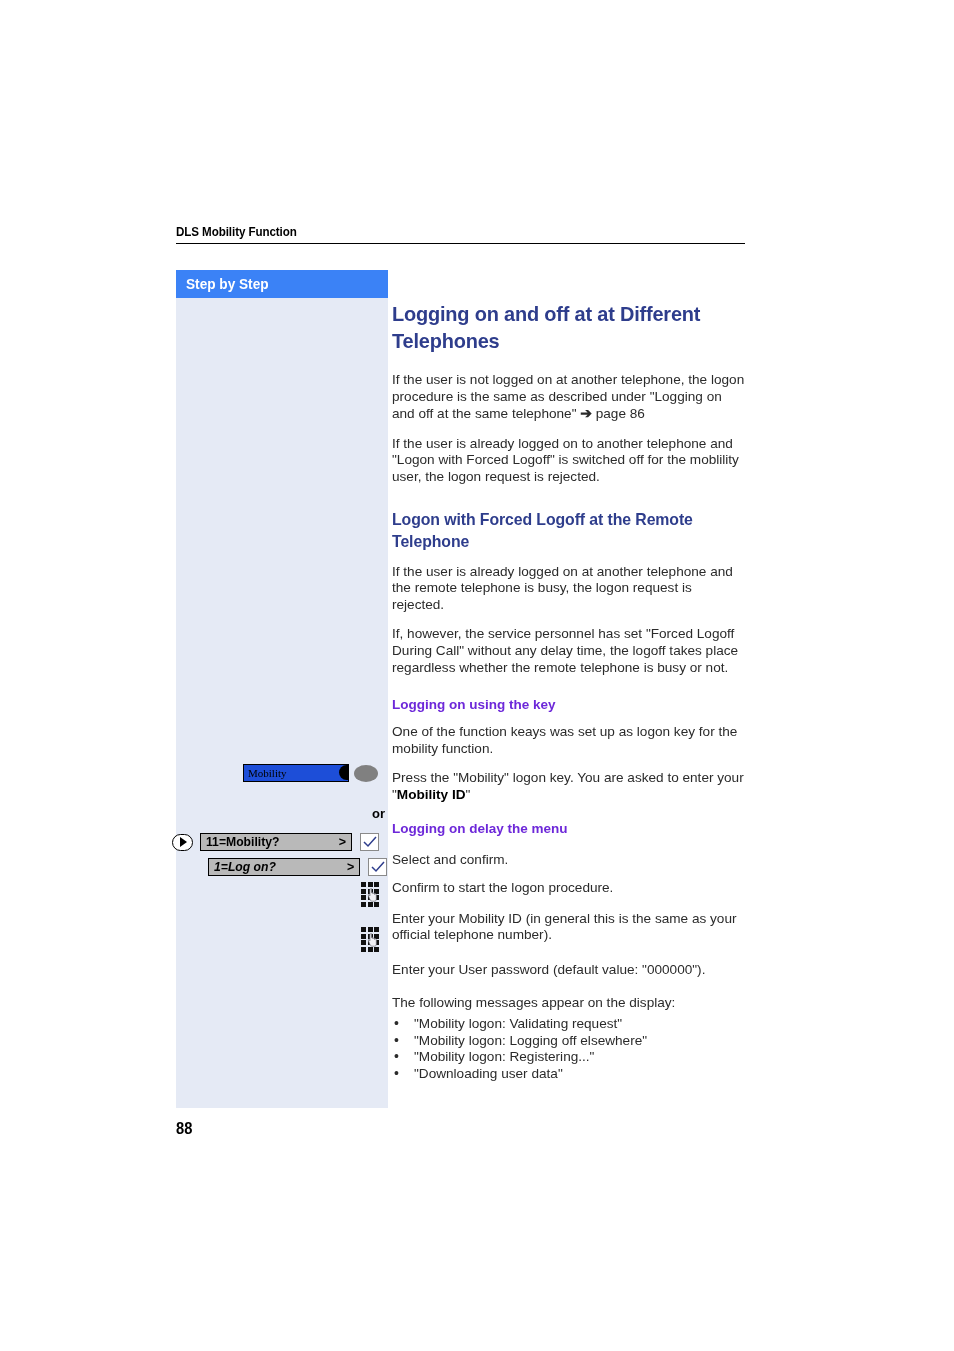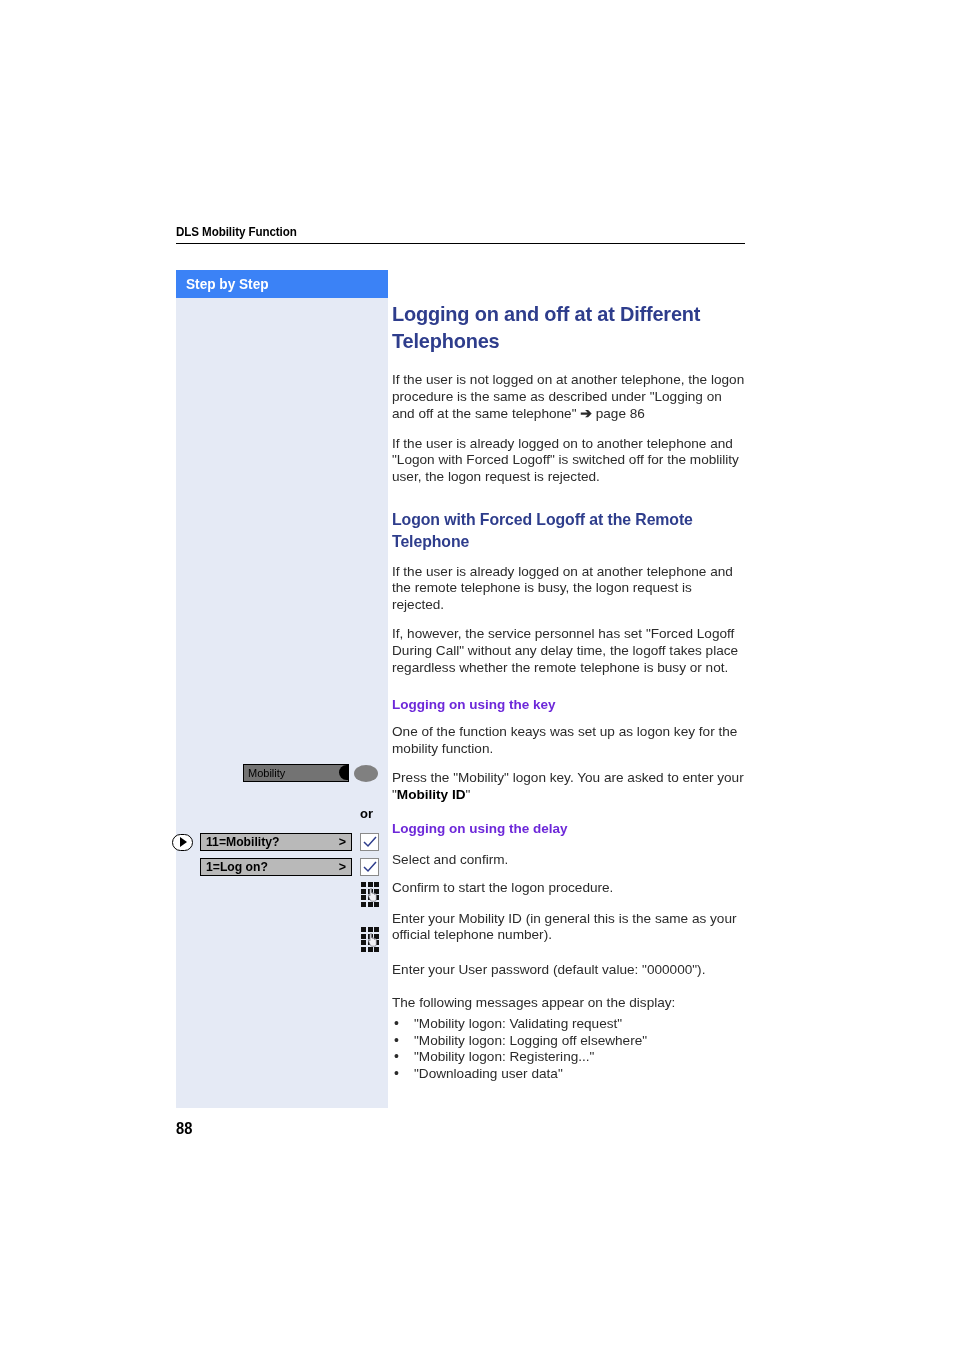--- a/index.html
+++ b/index.html
@@ -149,28 +149,29 @@
 
   
   .fkey {
     display: flex;
     align-items: center;
   }
   .fkey-label {
     position: relative;
     width: 106px;
     height: 18px;
-    background: #737373;
+    background: #1d4ed8;
     border: 1.3px solid #000000;
     box-sizing: border-box;
     font-size: 11px;
     line-height: 16px;
     color: #000000;
     padding-left: 4px;
     overflow: hidden;
+    font-family: Liberation Serif, serif;
   }
   .fkey-label .halfcircle {
     position: absolute;
     right: 0px;
     top: 0px;
     width: 9px;
     height: 15.4px;
     background: #000000;
     border-radius: 9px 0 0 9px;
   }
@@ -301,21 +302,21 @@
 
     <p class="doc-p">If the user is already logged on at another telephone and the remote telephone is busy, the logon request is rejected.</p>
     <p class="doc-p">If, however, the service personnel has set "Forced Logoff During Call" without any delay time, the logoff takes place regardless whether the remote telephone is busy or not.</p>
 
     <h3 class="doc-h3">Logging on using the key</h3>
 
     <p class="doc-p">One of the function keays was set up as logon key for the mobility function.</p>
 
     <p class="doc-p"><span>Press the "Mobility" logon key. You are asked to enter your "</span><b class="inline-b">Mobility ID</b><span>"</span></p>
 
-    <h3 class="doc-h3" style="margin-top:16px;">Logging on using the delay</h3>
+    <h3 class="doc-h3" style="margin-top:16px;">Logging on delay the menu</h3>
 
     <p class="doc-p" style="margin-top:14px;margin-bottom:12px;">Select and confirm.</p>
 
     <p class="doc-p" style="margin-bottom:14px;">Confirm to start the logon procedure.</p>
 
     <p class="doc-p" style="margin-bottom:18px;margin-top:6px;">Enter your Mobility ID (in general this is the same as your official telephone number).</p>
 
     <p class="doc-p" style="margin-bottom:17px;">Enter your User password (default value: "000000").</p>
 
     <p class="doc-p tight">The following messages appear on the display:</p>
@@ -329,40 +330,40 @@
   </div>
 
   <div class="step-row fkey" style="left:243px; top:764px;">
     <div class="fkey-label">
       <span>Mobility</span>
       <span class="halfcircle"></span>
     </div>
     <div class="fkey-led"></div>
   </div>
 
-  <div class="step-row" style="left:360px; top:806px;">
+  <div class="step-row" style="left:372px; top:806px;">
     <span class="or-label">or</span>
   </div>
 
   <div class="step-row" style="left:172px; top:833px;align-items:center;">
     <div class="nav-icon">
         <span class="tri"></span>
       </div>
     <div class="menu-opt" style="margin-left:7px;">
       <span>11=Mobility?</span>
       <span class="gt">&gt;</span>
     </div>
     <div class="check-box" style="margin-left:8px;">
       <svg width="14" height="12" viewBox="0 0 14 12">
         <path d="M1 6 L5 10 L13 1" stroke="#2e3d8c" stroke-width="1.5" fill="none"></path>
       </svg>
     </div>
   </div>
 
-  <div class="step-row" style="left:200px; top:858px;">
+  <div class="step-row" style="left:208px; top:858px;font-style:italic;">
     <div class="menu-opt">
       <span>1=Log on?</span>
       <span class="gt">&gt;</span>
     </div>
     <div class="check-box" style="margin-left:8px;">
       <svg width="14" height="12" viewBox="0 0 14 12">
         <path d="M1 6 L5 10 L13 1" stroke="#2e3d8c" stroke-width="1.5" fill="none"></path>
       </svg>
     </div>
   </div>

